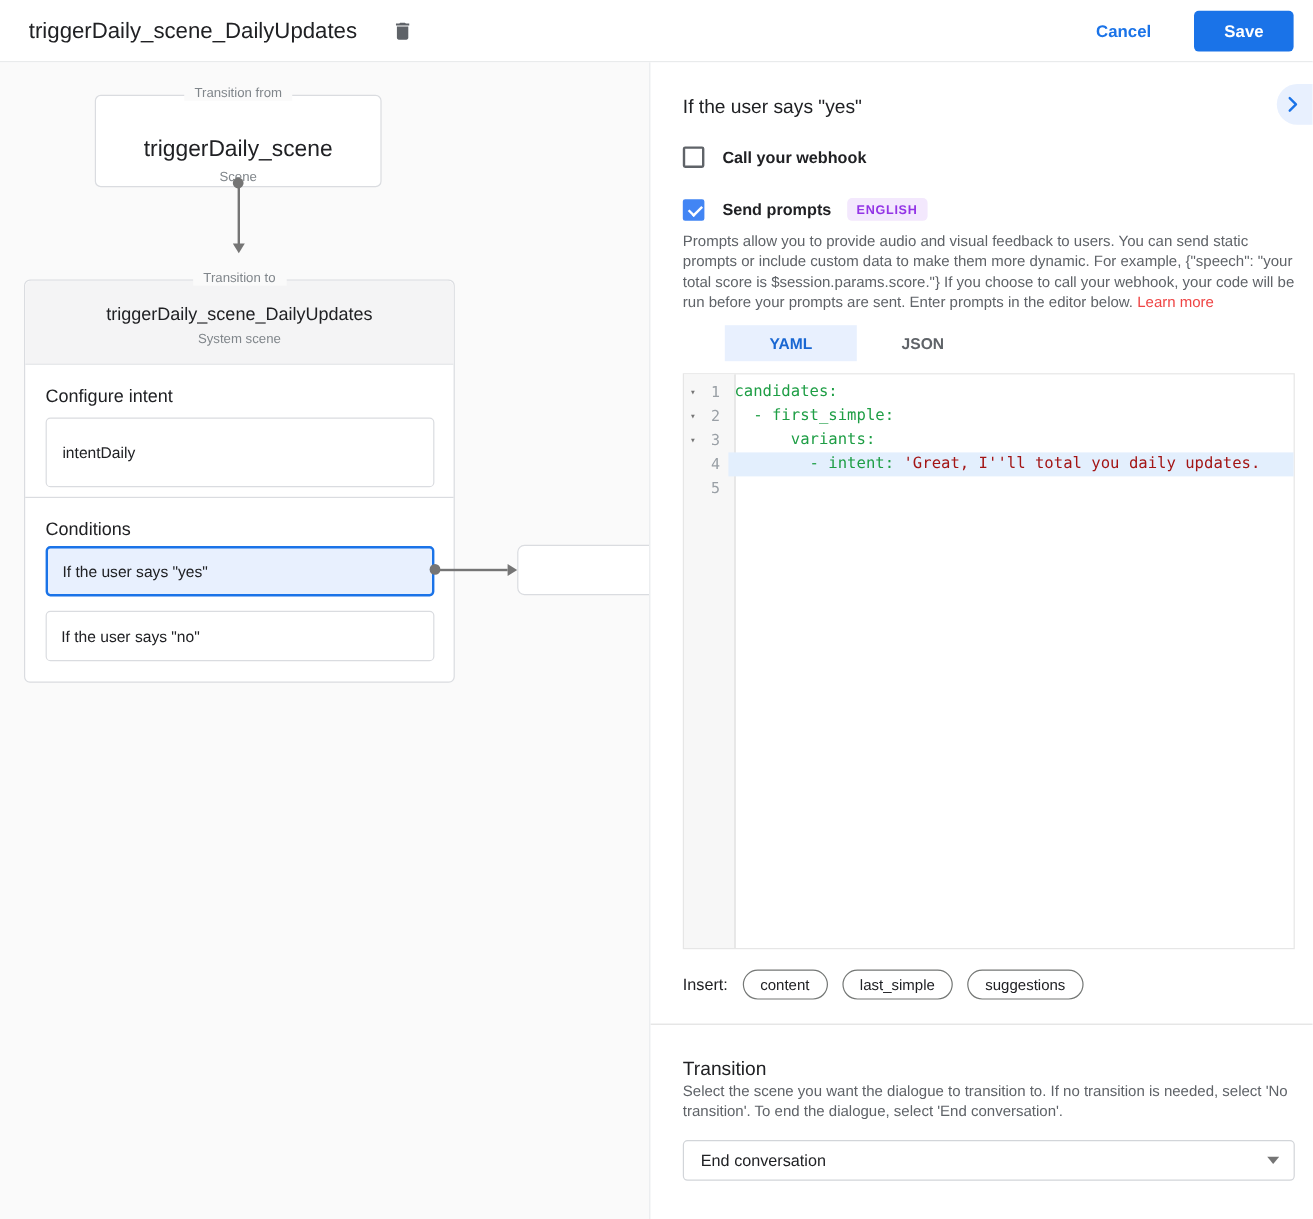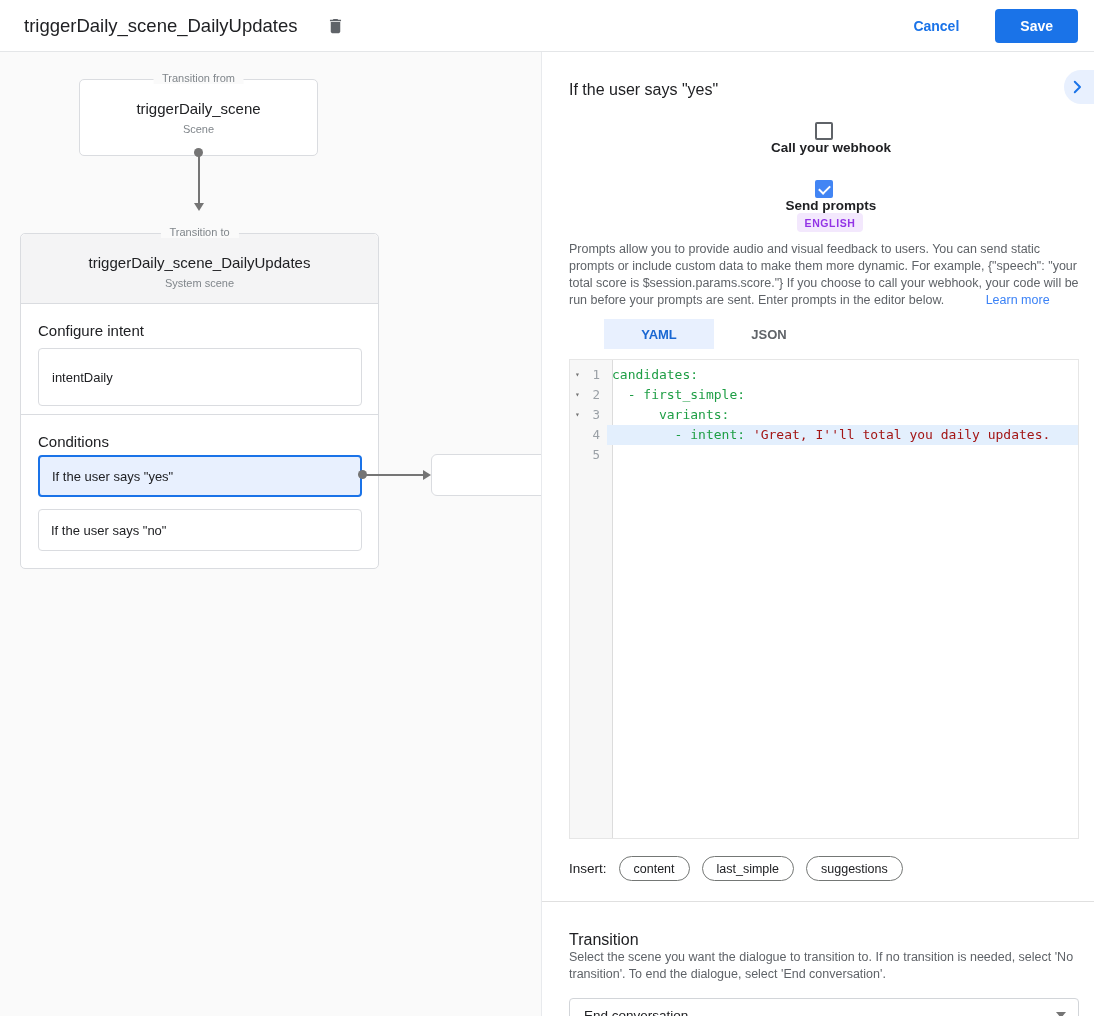--- a/index.html
+++ b/index.html
@@ -25,21 +25,21 @@
   .main { display:flex; height:964px; }
   .canvas { position:relative; width:541px; flex:none; background:#fafafa; overflow:hidden; }
   .panel { position:relative; width:553px; flex:none; background:#fff;
     border-left:1px solid #e8eaed; padding:0 16px 0 27px; overflow:hidden; }
 
   
   .legend { position:absolute; top:-8px; left:50%; transform:translateX(-50%);
     font-size:11px; color:#80868b; background:#fafafa; padding:0 9px; white-space:nowrap; }
   .from-box { position:absolute; left:79px; top:27px; width:239px; height:77px;
     background:#fff; border:1px solid #dadce0; border-radius:5px; text-align:center; }
-  .from-box .scene-title { margin-top:20px; font-size:15px; }
+  .from-box .scene-title { margin-top:34px; font-size:19px; }
   .scene-subtitle { margin-top:6px; font-size:11px; color:#80868b; }
 
   .dot { position:absolute; width:9px; height:9px; border-radius:50%; background:#757575; }
   .vline { position:absolute; width:2px; background:#757575; }
   .hline { position:absolute; height:2px; background:#757575; }
   .arrow-down { position:absolute; width:0; height:0;
     border-left:5px solid transparent; border-right:5px solid transparent; border-top:8px solid #757575; }
   .arrow-right { position:absolute; width:0; height:0;
     border-top:5px solid transparent; border-bottom:5px solid transparent; border-left:8px solid #757575; }
 
@@ -60,35 +60,35 @@
   .cond-box.selected { border:2px solid #1a73e8; background:#e8f0fe; }
   .target-box { position:absolute; left:431px; top:402px; width:125px; height:42px;
     background:#fff; border:1px solid #dadce0; border-radius:6px; }
 
   
   .panel-title { margin-top:29px; font-size:16px; color:#202124; }
   .collapse-btn { position:absolute; top:18px; right:0; width:30px; height:34px;
     border:none; background:#e8f0fe; border-radius:17px 0 0 17px; cursor:pointer;
     display:flex; align-items:center; justify-content:center; padding:0 4px 0 0; }
 
-  .check-row { display:flex; align-items:center;flex-direction:column; }
+  .check-row { display:flex; align-items:center; }
   .row-webhook { margin-top:23px; }
   .row-prompts { margin-top:25px; }
   .checkbox { position:relative; width:18px; height:18px; border:2px solid #5f6368;
     border-radius:2px; background:#fff; cursor:pointer; flex:none; }
   .checkbox.checked { background:#4285f4; border-color:#4285f4; }
   .checkbox.checked::after { content:""; position:absolute; left:4.5px; top:1px;
     width:5px; height:9px; border-right:2px solid #fff; border-bottom:2px solid #fff;
     transform:rotate(45deg); }
   .check-label { margin-left:15px; font-size:13.5px; font-weight:bold; color:#202124; }
   .lang-badge { margin-left:13px; background:#f3e8fd; color:#9334e6; font-size:10.5px;
     font-weight:bold; letter-spacing:0.6px; padding:4px 8px 3px; border-radius:4px; }
 
   .desc { margin-top:9px; font-size:12.5px; line-height:17px; color:#5f6368; width:510px; }
-  .link { color:#3b82f6; text-decoration:none; cursor:pointer;margin-left:38px; }
+  .link { color:#ef4444; text-decoration:none; cursor:pointer; }
 
   .tabs { margin-top:10px; display:flex;margin-left:35px; }
   .tab { width:110px; height:30px; display:flex; align-items:center; justify-content:center;
     font-size:13px; font-weight:bold; color:#5f6368; cursor:pointer; }
   .tab.active { background:#e8f0fe; color:#1967d2; }
 
   .editor { position:relative; margin-top:10px; height:480px; width:510px;
     border:1px solid #e6e6e6; background:#fff;
     font-family:"DejaVu Sans Mono", monospace; font-size:13px; }
   .gutter-bg { position:absolute; left:0; top:0; bottom:0; width:43px;

